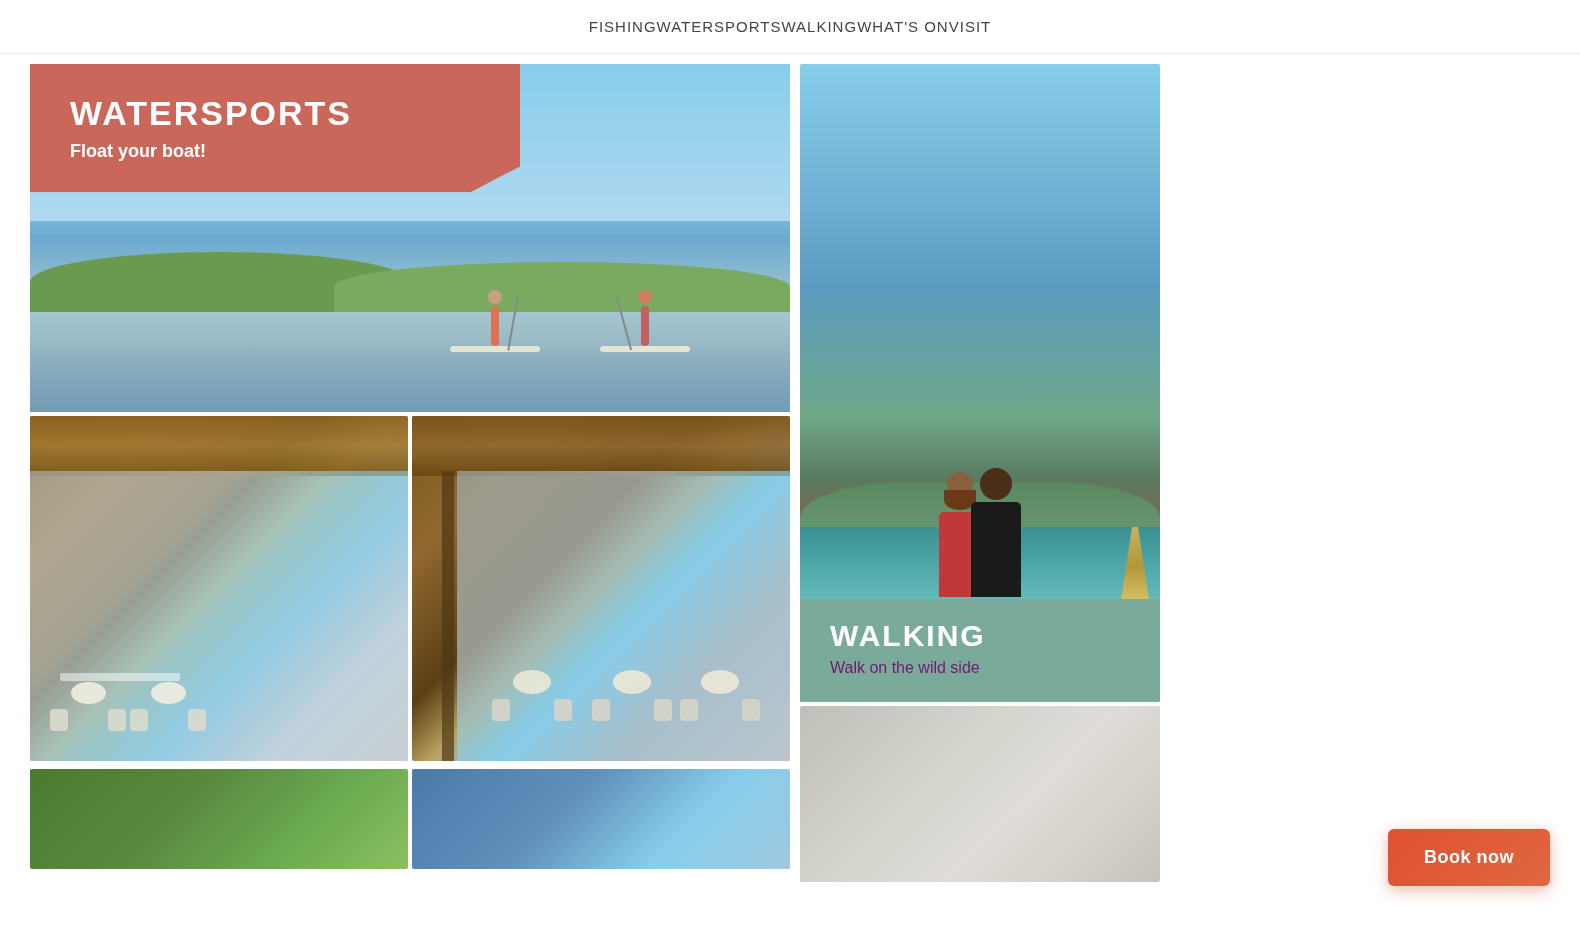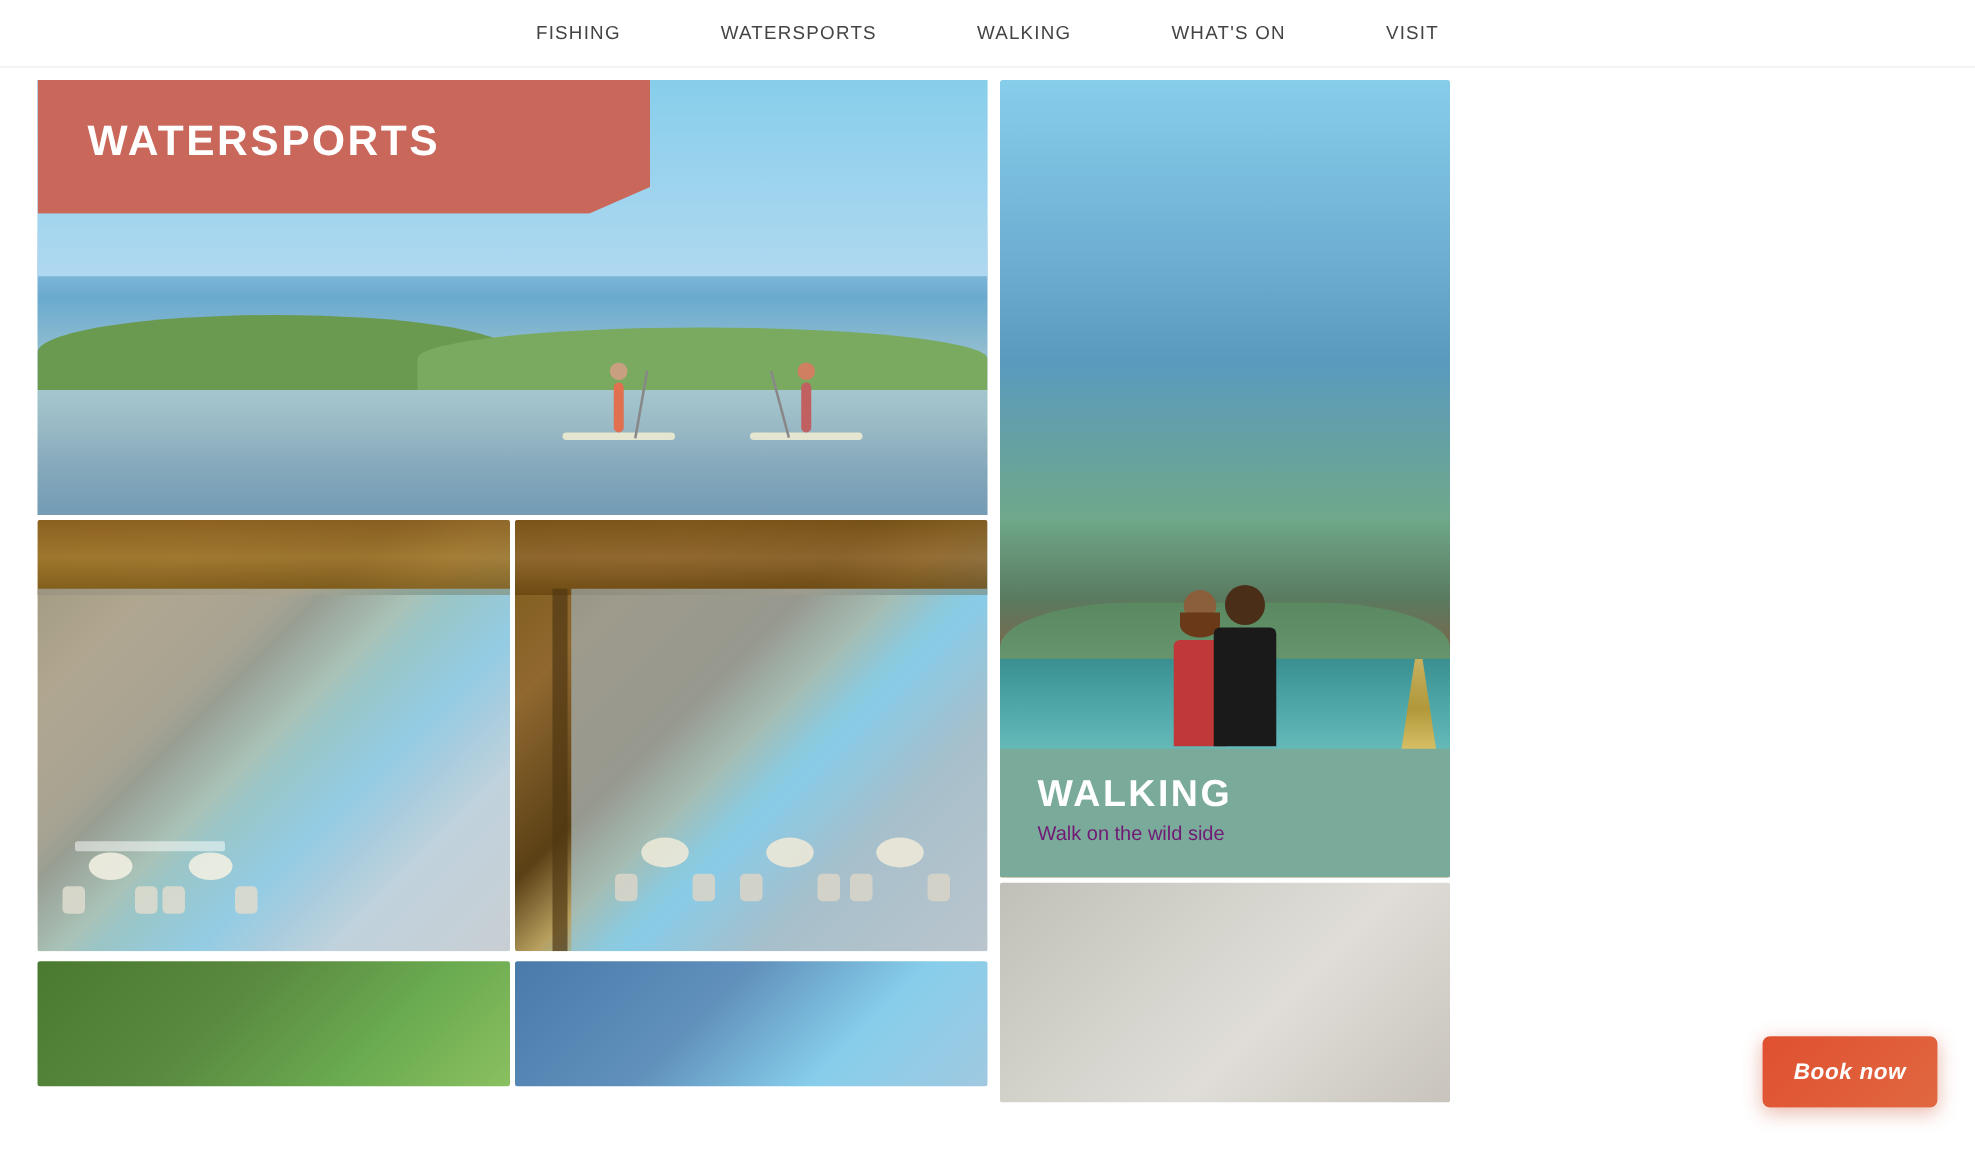--- a/index.html
+++ b/index.html
@@ -3,21 +3,20 @@
   <meta charset="utf-8">
   <style>
     * { margin: 0; padding: 0; box-sizing: border-box; }
     body { font-family: Arial, sans-serif; background: #fff; width: 1580px; min-height: 936px; overflow-x: hidden; }
 
     
     nav {
       display: flex;
       justify-content: center;
       align-items: center;
-      gap: 80px;
       padding: 18px 0;
       border-bottom: 1px solid #eee;
       background: #fff;
     }
     nav a {
       text-decoration: none;
       color: #444;
       font-size: 15px;
       letter-spacing: 1px;
       font-weight: 500;
@@ -266,28 +265,27 @@
 
     
     .book-now-btn {
       position: fixed;
       bottom: 50px;
       right: 30px;
       background: linear-gradient(135deg, #e05030, #e06840);
       color: #fff;
       font-size: 18px;
       font-weight: 700;
-      padding: 18px 25px;
+      padding: 18px 36px;
       border: none;
       border-radius: 6px;
       cursor: pointer;
       letter-spacing: 0.5px;
       box-shadow: 0 4px 15px rgba(200,80,50,0.4);
       z-index: 100;
-      font-style: italic;
     }
 
     
     .landscape-hills {
       position: absolute;
       bottom: 100px;
       left: 0; right: 0;
       height: 60px;
     }
     .hill-left {
@@ -327,20 +325,21 @@
 </nav>
 
 <div class="main-content">
 
   <div class="left-col">
 
     <div class="watersports-hero">
 
       <div class="watersports-label">
         <div class="watersports-title">WATERSPORTS</div>
+        <div class="watersports-subtitle">Float your boat!</div>
       </div>
 
       <div class="watersports-img">
         <div class="sky-bg"></div>
         <div class="landscape-hills">
           <div class="hill-left"></div>
           <div class="hill-right"></div>
         </div>
 
         <div class="sup-scene">

